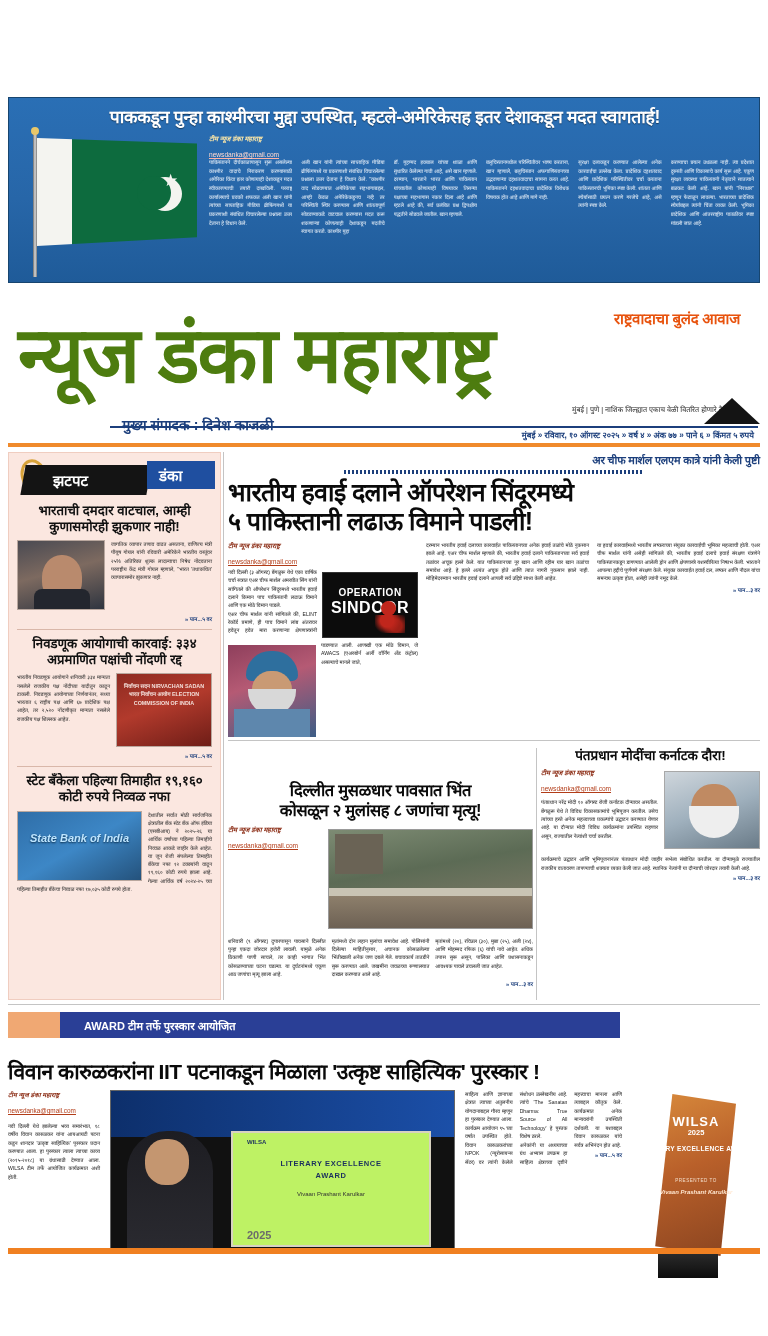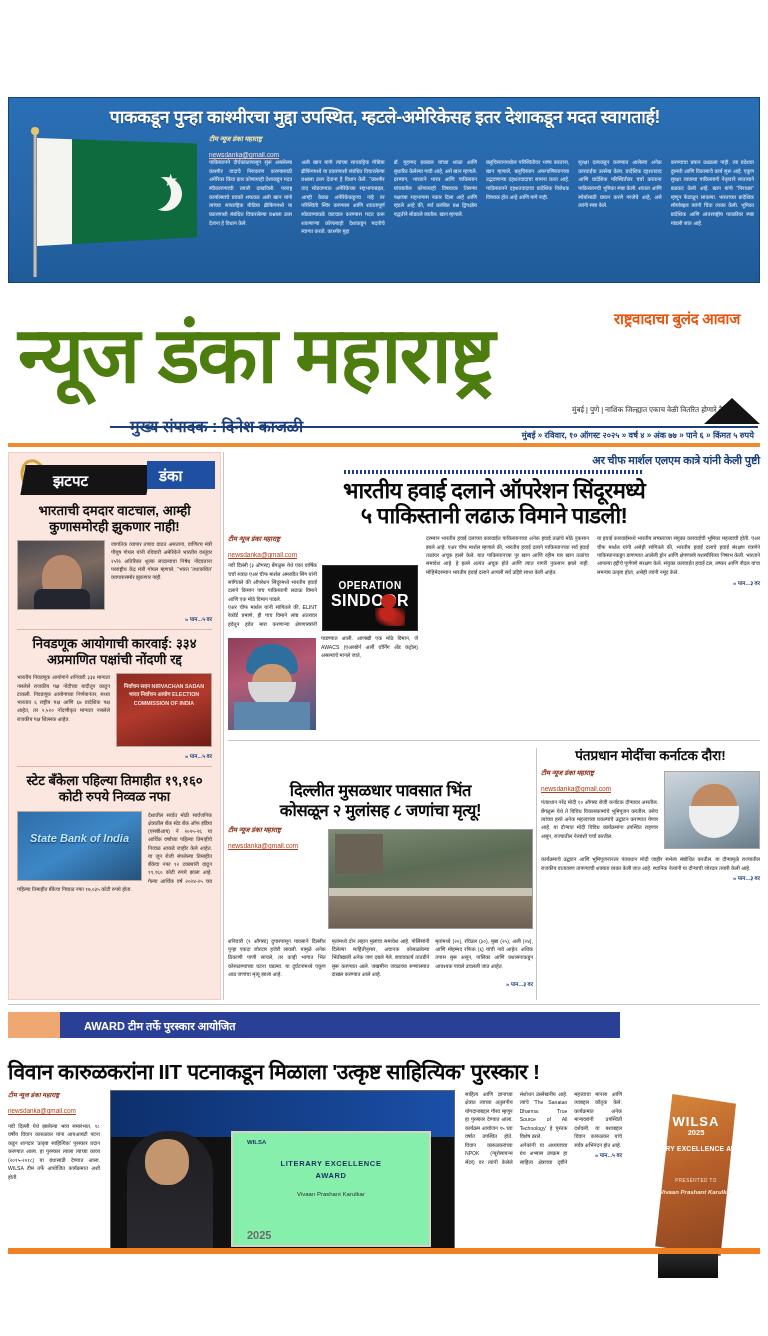--- a/index.html
+++ b/index.html
@@ -53,21 +53,21 @@
   .mast-title { position:absolute; left:18px; top:16px; width:740px;
     font-size:78px; font-weight:bold; color:#4d7c0f; letter-spacing:-2px;
     line-height:1.0; white-space:nowrap; }
   .mast-sub { position:absolute; right:34px; top:104px; font-size:7.2px; color:#222;
     white-space:nowrap; }
   .mast-arrow { position:absolute; right:8px; top:98px; width:0; height:0;
     border-left:28px solid transparent; border-right:28px solid transparent;
     border-bottom:26px solid #141414; }
   .mast-rule { position:absolute; left:110px; top:126px; width:648px; height:2px;
     background:#1c3f7c; }
-  .editor { position:absolute; left:130px; top:115px; font-size:16px; font-weight:bold;
+  .editor { position:absolute; left:122px; top:115px; font-size:14px; font-weight:bold;
     color:#1c3f7c; white-space:nowrap; }
   .dateline { position:absolute; right:14px; top:129px; font-size:8.2px; font-weight:bold;
     color:#1c3f7c; white-space:nowrap; }
 
   
   .orange-rule { position:absolute; left:8px; top:443px; width:752px; height:4px;
     background:#f08a2c; }
   .orange-rule2 { position:absolute; left:8px; top:1248px; width:752px; height:6px;
     background:#f08021; }
 
@@ -104,21 +104,21 @@
   .sb-body { font-size:5.1px; line-height:1.62; text-align:justify; color:#2a2a2a; }
   .cont { font-size:5.6px; font-weight:bold; color:#1c3f7c; text-align:right; margin-top:2px; }
   .sb-sep { height:1px; background:#d9b7a9; margin:6px 0; }
 
   
   .lead { position:absolute; left:228px; top:452px; width:532px; height:280px; }
   .kicker-wrap { text-align:right; }
   .kicker { font-size:11px; font-weight:bold; color:#1c3f7c; letter-spacing:-.2px; }
   .kicker-rule { width:300px; height:4px; margin:3px auto 4px;
     background:repeating-linear-gradient(90deg,#1c3f7c 0 2px,transparent 2px 4px); }
-  .lead-h { font-size:22px; font-weight:bold; line-height:1.14; text-align:center;
+  .lead-h { font-size:25px; font-weight:bold; line-height:1.14; 
     color:#0a0a0a; letter-spacing:-.6px; }
   .lead-grid { display:flex; gap:8px; margin-top:6px; }
   .lead-left { width:190px; }
   .lead-by .byline-name { color:#8a2a12; font-size:6.5px; }
   .lead-by .byline-mail { color:#b23c18; border-bottom-color:#b23c18; font-size:6.5px; }
   .lead-photo { width:88px; height:92px; float:left; margin:4px 5px 3px 0;
     background:linear-gradient(160deg,#8e3f5c,#b55a74 40%,#3c5d86); position:relative; overflow:hidden;}
   .turban { position:absolute; left:18px; top:6px; width:52px; height:30px;
     border-radius:26px 26px 6px 6px; background:#2e6f9e; }
   .sface { position:absolute; left:24px; top:26px; width:40px; height:40px;
@@ -181,21 +181,21 @@
   .w-by .byline-mail { color:#b23c18; border-bottom-color:#b23c18; font-size:6.4px; }
   .w-photo { width:345px; height:160px; background:#111; position:relative; overflow:hidden;
     border:1px solid #666; }
   .w-photo .banner { position:absolute; left:0; top:0; width:100%; height:46px;
     background:linear-gradient(90deg,#0d2f6b,#1b4fa8); }
   .w-photo .person { position:absolute; left:16px; top:40px; width:86px; height:120px;
     background:linear-gradient(180deg,#1d1d22,#2a2a30); border-radius:40px 40px 0 0; }
   .w-photo .phead { position:absolute; left:34px; top:48px; width:44px; height:46px;
     border-radius:46%; background:#c49670; }
   .w-photo .cert { position:absolute; left:120px; top:40px; width:200px; height:116px;
-    background:#86efac; border:2px solid #d8d2c0; }
+    background:#bef264; border:2px solid #d8d2c0; }
   .w-photo .cert .c1 { position:absolute; left:0; right:0; top:26px; text-align:center;
     font-size:7.5px; font-weight:bold; color:#1b2f5e; letter-spacing:.6px; }
   .w-photo .cert .c2 { position:absolute; left:0; right:0; top:38px; text-align:center;
     font-size:7.5px; font-weight:bold; color:#1b2f5e; letter-spacing:.6px; }
   .w-photo .cert .c3 { position:absolute; left:0; right:0; top:58px; text-align:center;
     font-size:6px; color:#333; }
   .w-photo .cert .badge { position:absolute; left:14px; top:6px; font-size:6px;
     font-weight:bold; color:#1b2f5e; }
   .w-photo .cert .yr { position:absolute; left:14px; top:96px; font-size:11px;
     font-weight:bold; color:#6b6b6b; }

